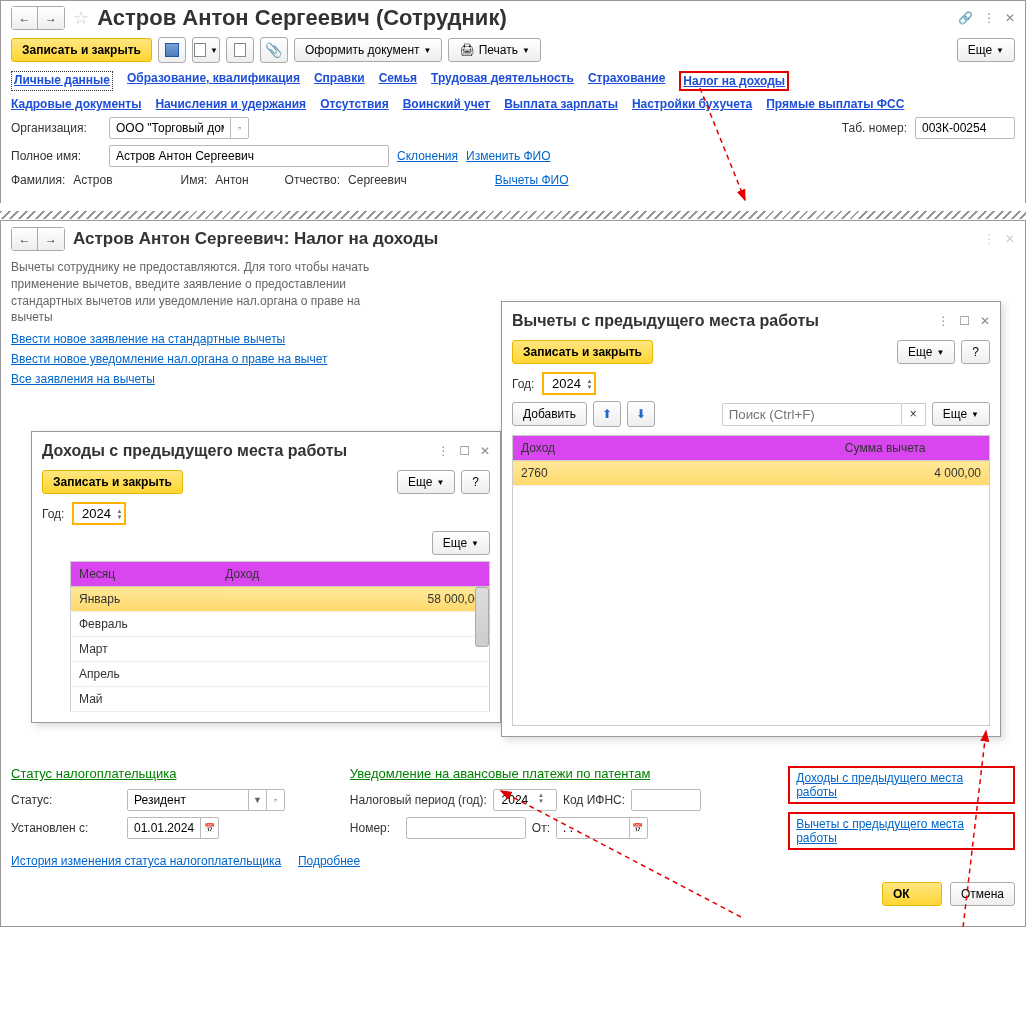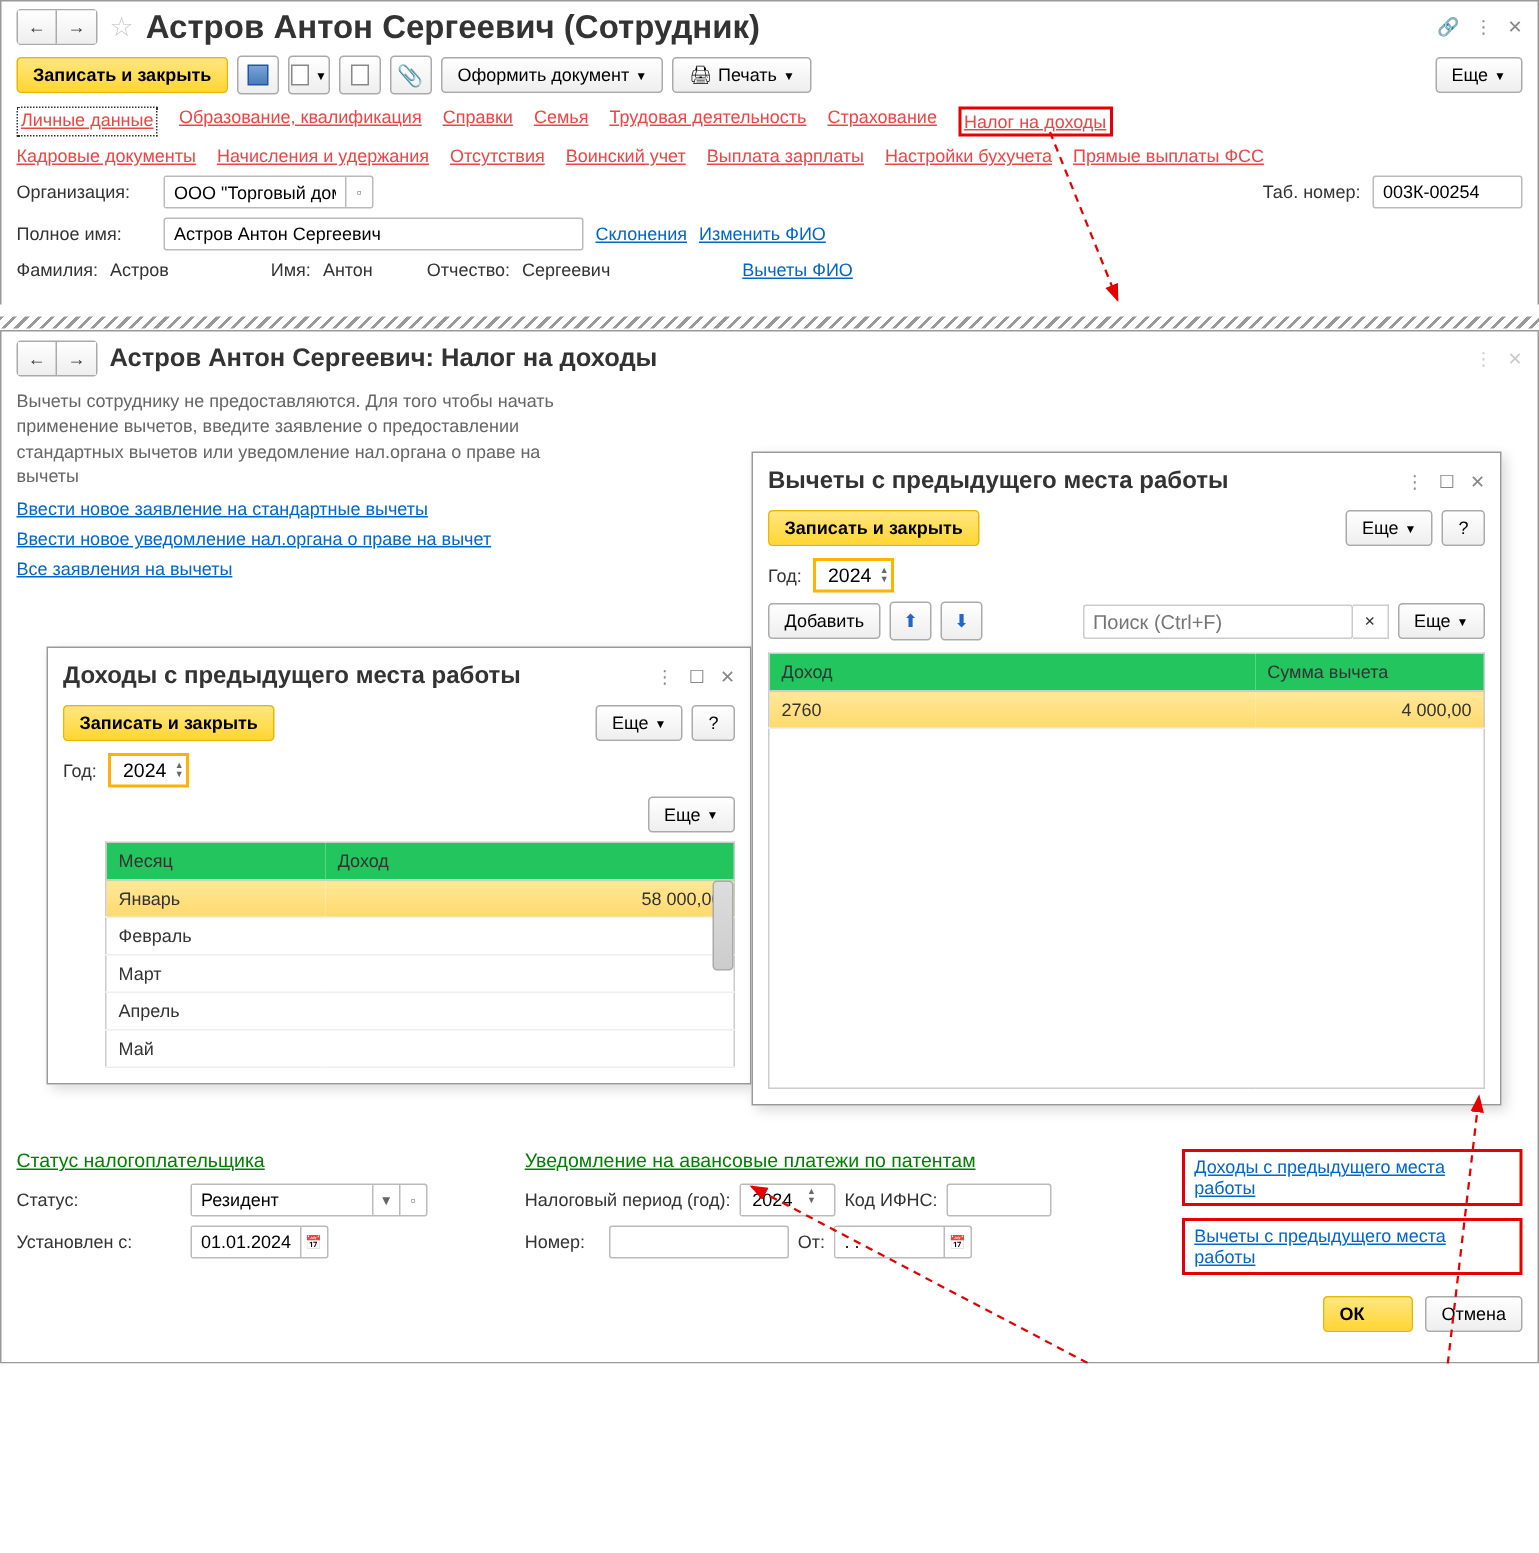--- a/index.html
+++ b/index.html
@@ -12,21 +12,21 @@
 .nav-arrow:first-child { border-right: 1px solid #aaa; }
 .star { color: #ccc; font-size: 18px; }
 .header-icons { margin-left: auto; display: flex; gap: 10px; align-items: center; color: #888; }
 .header-icons span { cursor: pointer; }
 .toolbar { display: flex; gap: 6px; align-items: center; margin-bottom: 8px; }
 .btn { border: 1px solid #aaa; background: linear-gradient(#fff,#eee); padding: 4px 10px; border-radius: 3px; cursor: pointer; font-size: 12px; display: inline-flex; align-items: center; gap: 4px; }
 .btn-yellow { background: linear-gradient(#ffe680,#ffd633); border-color: #e6b800; font-weight: bold; }
 .btn-icon { width: 28px; height: 26px; padding: 0; justify-content: center; }
 .more-btn { margin-left: auto; }
 .tabs-row { display: flex; flex-wrap: wrap; gap: 14px; margin-bottom: 6px; }
-.tab-link { color: #ef4444; text-decoration: underline; cursor: pointer; }
+.tab-link { color: #1d4ed8; text-decoration: underline; cursor: pointer; font-weight: bold; }
 .tab-link.active { border: 1px dotted #333; padding: 1px 2px; }
 .tab-link.highlighted { border: 2px solid #e60000; padding: 1px 2px; text-decoration: underline; }
 .form-row { display: flex; align-items: center; gap: 8px; margin-bottom: 6px; }
 .form-label { min-width: 90px; }
 .text-input { border: 1px solid #bbb; padding: 3px 6px; border-radius: 2px; font-size: 12px; }
 .text-input.wide { width: 280px; }
 .link { color: #0066cc; text-decoration: underline; cursor: pointer; }
 .torn-edge { height: 8px; background: repeating-linear-gradient(135deg, #999 0 2px, transparent 2px 6px); margin-top: 8px; }
 .sub-container { border: 1px solid #999; margin-top: 1px; padding: 6px 10px 10px 10px; position: relative; }
 .sub-header { display: flex; align-items: center; gap: 8px; margin-bottom: 8px; }
@@ -37,21 +37,21 @@
 .panel-header { display: flex; align-items: center; margin-bottom: 10px; }
 .panel-title { font-size: 16px; font-weight: bold; flex: 1; }
 .panel-winbtns { display: flex; gap: 10px; color: #888; }
 .panel-winbtns span { cursor: pointer; }
 .panel-toolbar { display: flex; align-items: center; gap: 6px; margin-bottom: 8px; }
 .year-box { border: 2px solid #ffb300; padding: 2px; display: inline-flex; align-items: center; }
 .year-input { border: none; width: 40px; font-size: 13px; text-align: center; outline: none; }
 .spinner { display: flex; flex-direction: column; }
 .spinner span { font-size: 6px; line-height: 6px; cursor: pointer; color: #666; }
 .table { border: 1px solid #ccc; width: 100%; border-collapse: collapse; }
-.table th { background: #22c55e; text-align: left; padding: 5px 8px; font-weight: normal; border-bottom: 1px solid #ccc; font-size: 12px; }
+.table th { background: #d946ef; text-align: left; padding: 5px 8px; font-weight: normal; border-bottom: 1px solid #ccc; font-size: 12px; }
 .table td { padding: 5px 8px; border-bottom: 1px solid #eee; font-size: 12px; }
 .table tr.selected td { background: linear-gradient(#ffe89a,#ffd96b); }
 .table tr.light td { background: #fff; }
 .table-wrap { position: relative; margin-left: 28px; }
 .scrollbar-thumb { position: absolute; right: 1px; top: 26px; width: 14px; height: 60px; background: linear-gradient(#ddd,#ccc); border: 1px solid #aaa; border-radius: 3px; }
 .search-input { border: 1px solid #ccc; padding: 3px 6px; border-radius: 2px; width: 180px; color: #999; }
 .clear-x { border: 1px solid #ccc; border-left: none; padding: 3px 8px; cursor: pointer; }
 .bottom-section { margin-top: 370px; padding: 10px 0; }
 .bottom-cols { display: flex; gap: 40px; align-items: flex-start; }
 .green-heading { color: #008000; font-size: 13px; margin-bottom: 8px; text-decoration: underline; }
@@ -357,20 +357,25 @@
       </div>
       <div class="right-links">
         <div class="red-box">
           <span class="link">Доходы с предыдущего места работы</span>
         </div>
         <div class="red-box">
           <span class="link">Вычеты с предыдущего места работы</span>
         </div>
       </div>
     </div>
+    <div style="margin-top:4px;">
+      <span class="link">История изменения статуса налогоплательщика</span>
+      &nbsp;&nbsp;&nbsp;
+      <span class="link">Подробнее</span>
+    </div>
 
     <div class="footer-btns">
       <button class="btn btn-yellow" style="width:60px;">ОК</button>
       <button class="btn">Отмена</button>
     </div>
   </div>
 
   <svg class="svg-overlay" width="1006" height="820">
     <defs>
       <marker id="arrowhead" markerWidth="8" markerHeight="8" refX="7" refY="3" orient="auto">

